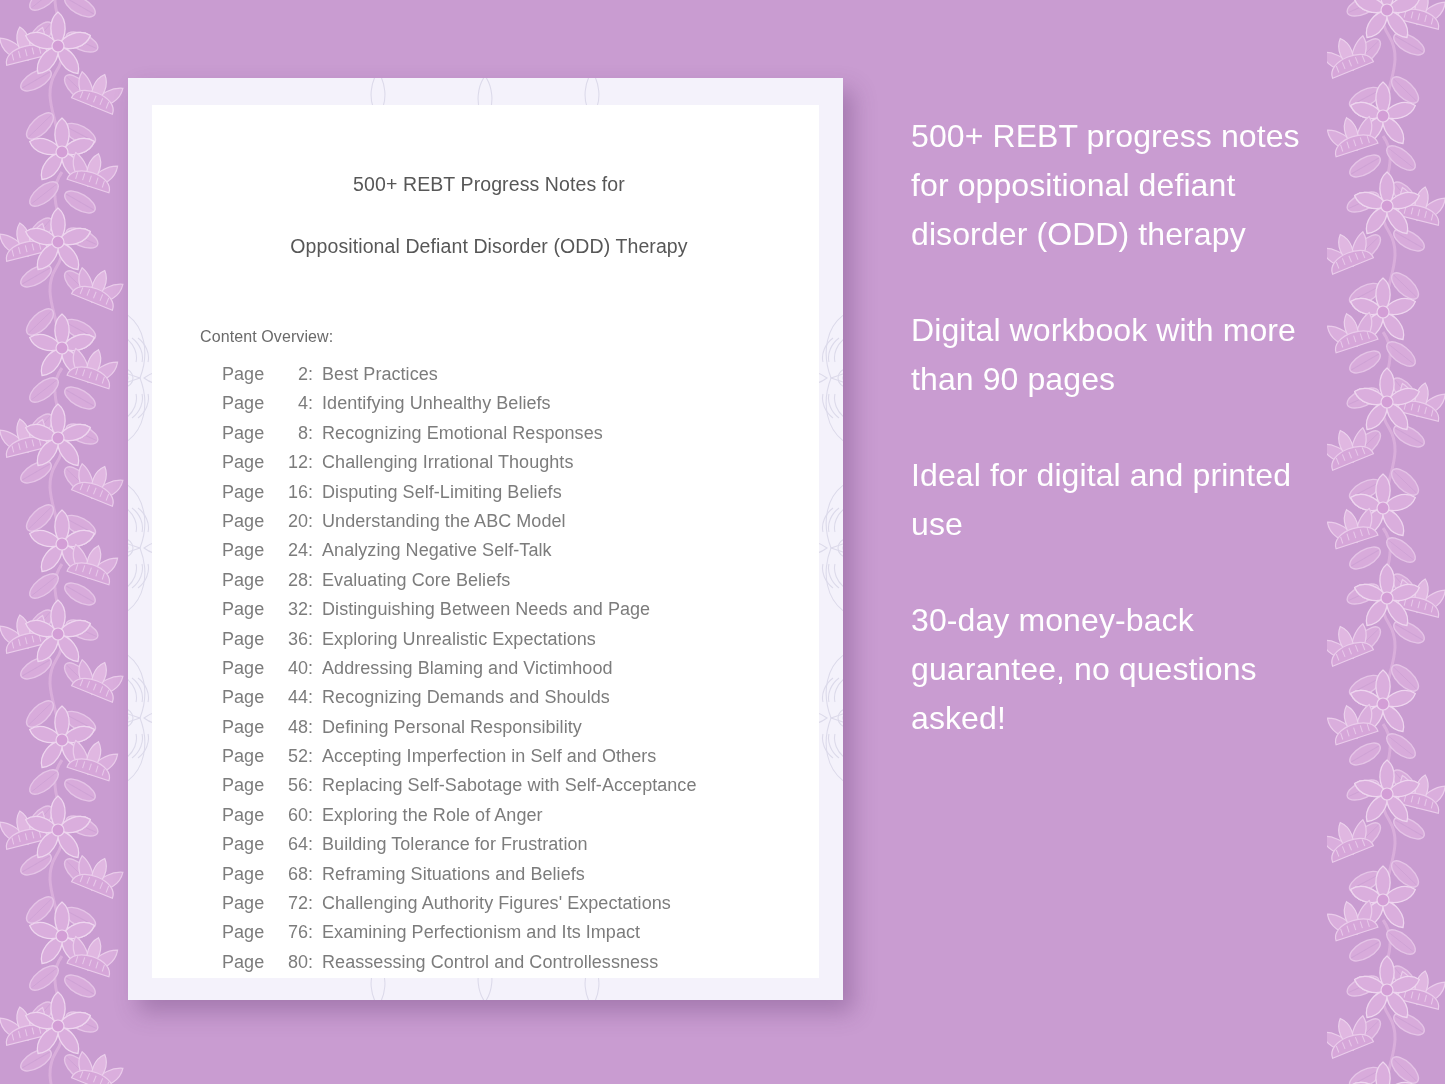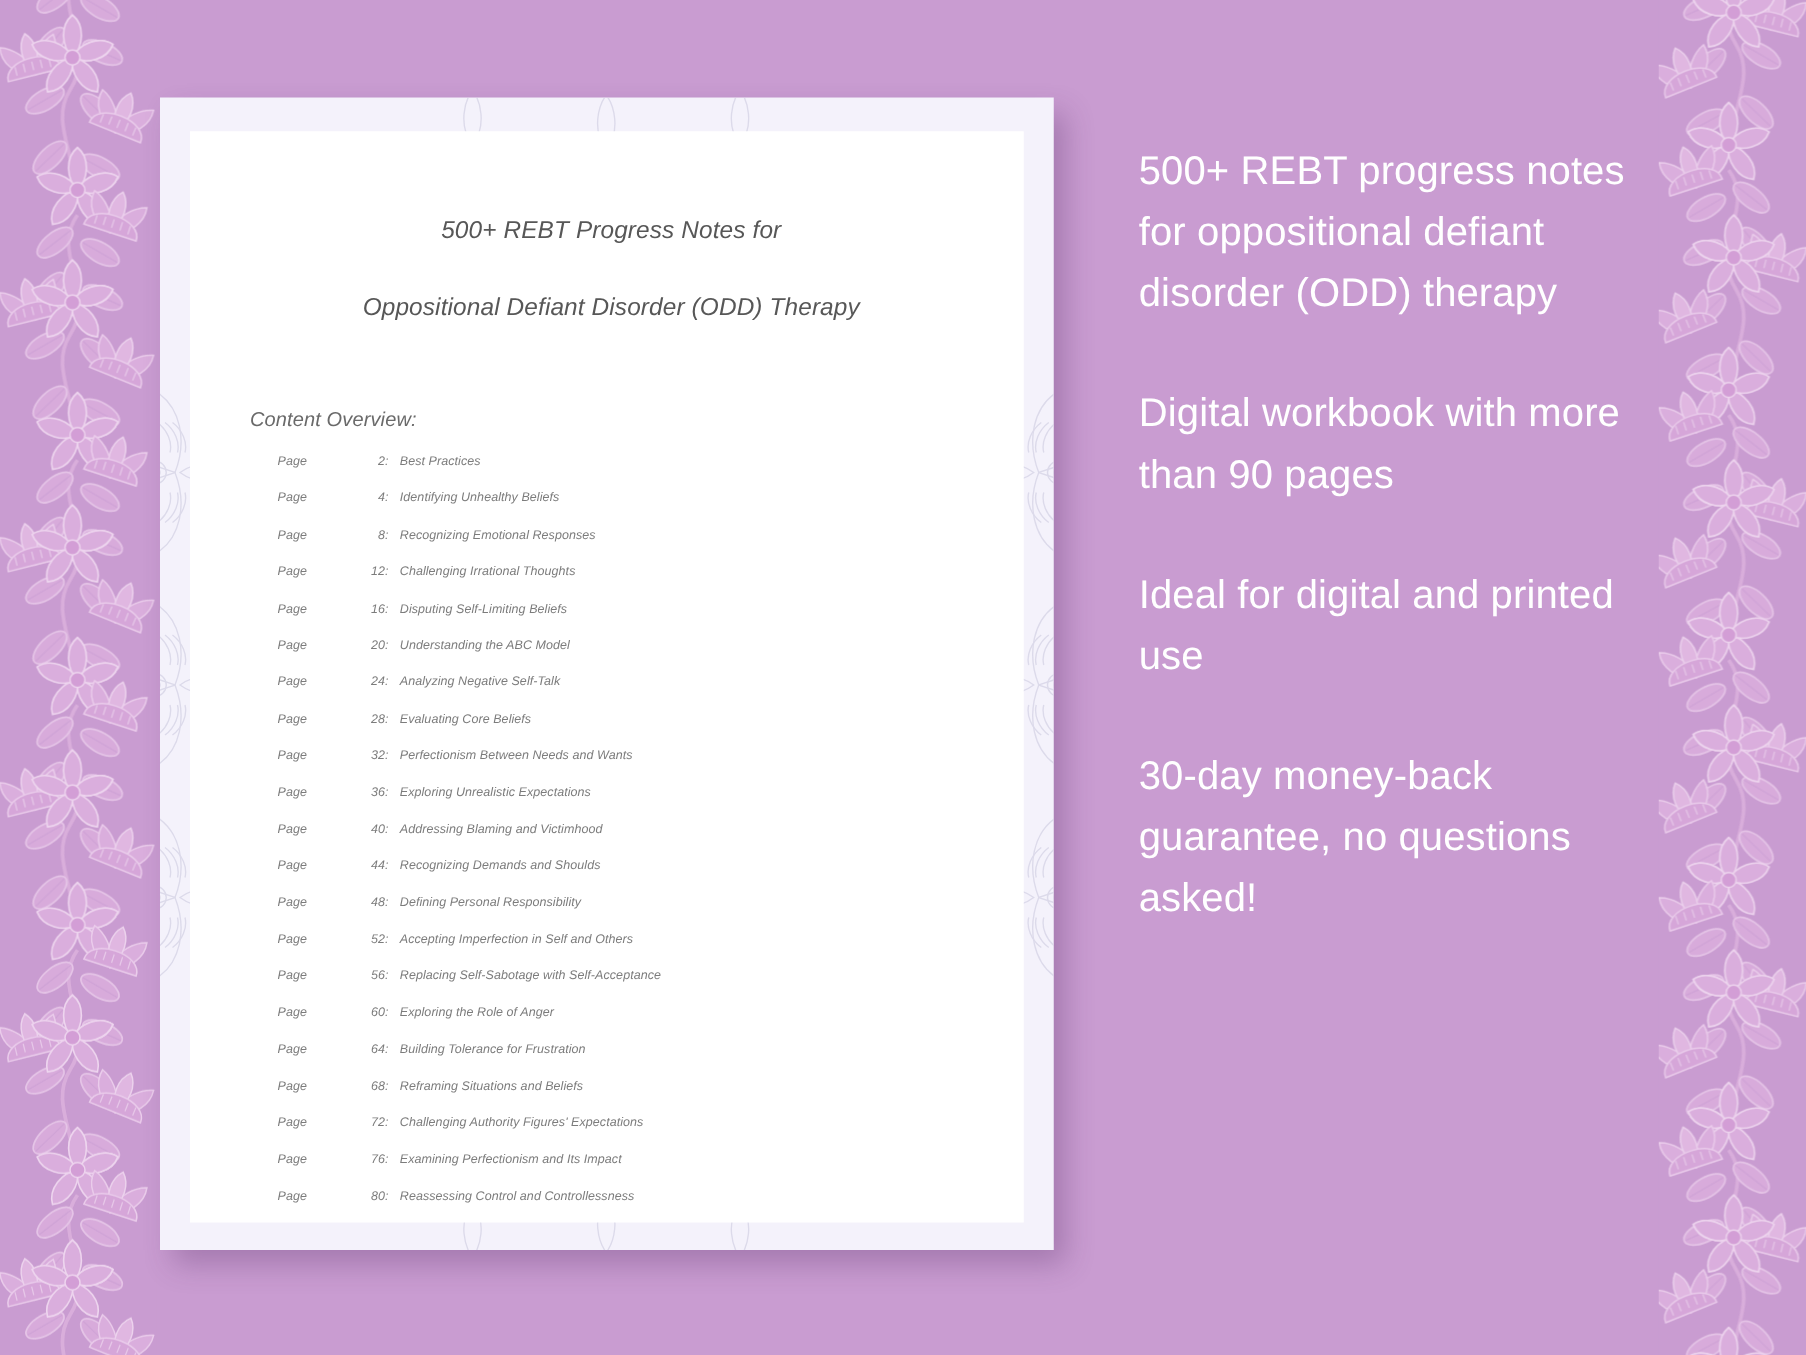--- a/index.html
+++ b/index.html
@@ -50,21 +50,20 @@
   }
 
   .doc-page {
     position: absolute;
     left: 24px;
     top: 27px;
     width: 667px;
     height: 873px;
     background: #ffffff;
     overflow: hidden;
-    font-style: italic;
   }
 
   .doc-inner {
     padding: 33px 40px 0 47px;
   }
 
   .doc-title {
     text-align: center;
     font-size: 19.5px;
     line-height: 31px;
@@ -86,21 +85,21 @@
   .toc {
     margin-top: 18px;
     list-style: none;
     padding-left: 23px;
   }
 
   .toc-row {
     display: flex;
     align-items: baseline;
     height: 29.4px;
-    font-size: 10px;
+    font-size: 18px;
     color: #7c7c7c;
     letter-spacing: 0.05px;
     white-space: nowrap;
   }
 
   .toc-page {
     display: inline-block;
     width: 64px;
     text-align: left;
     flex: 0 0 auto;
@@ -296,21 +295,21 @@
           <li class="toc-row">
             <span class="toc-page">Page</span>
             <span class="toc-num">28</span>
             <span class="toc-colon">:</span>
             <span class="toc-title">Evaluating Core Beliefs</span>
           </li>
           <li class="toc-row">
             <span class="toc-page">Page</span>
             <span class="toc-num">32</span>
             <span class="toc-colon">:</span>
-            <span class="toc-title">Perfectionism Between Needs and Wants</span>
+            <span class="toc-title">Distinguishing Between Needs and Page</span>
           </li>
           <li class="toc-row">
             <span class="toc-page">Page</span>
             <span class="toc-num">36</span>
             <span class="toc-colon">:</span>
             <span class="toc-title">Exploring Unrealistic Expectations</span>
           </li>
           <li class="toc-row">
             <span class="toc-page">Page</span>
             <span class="toc-num">40</span>

